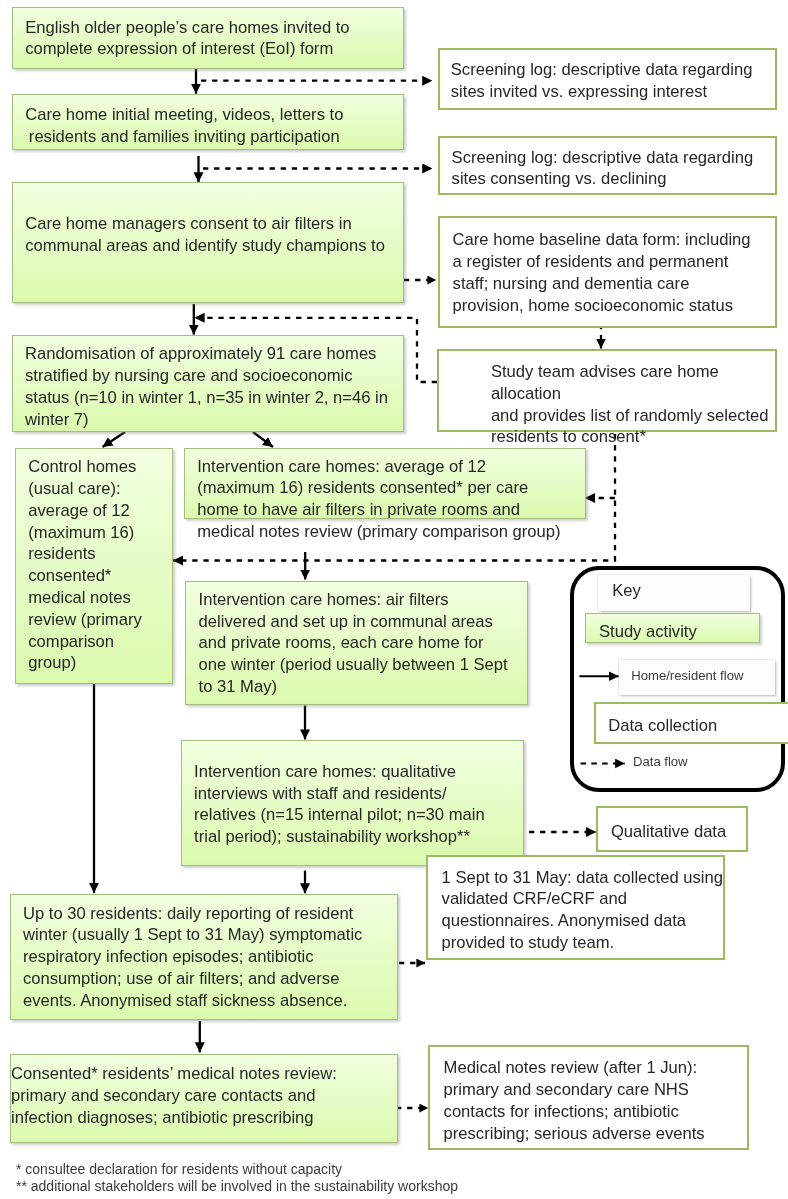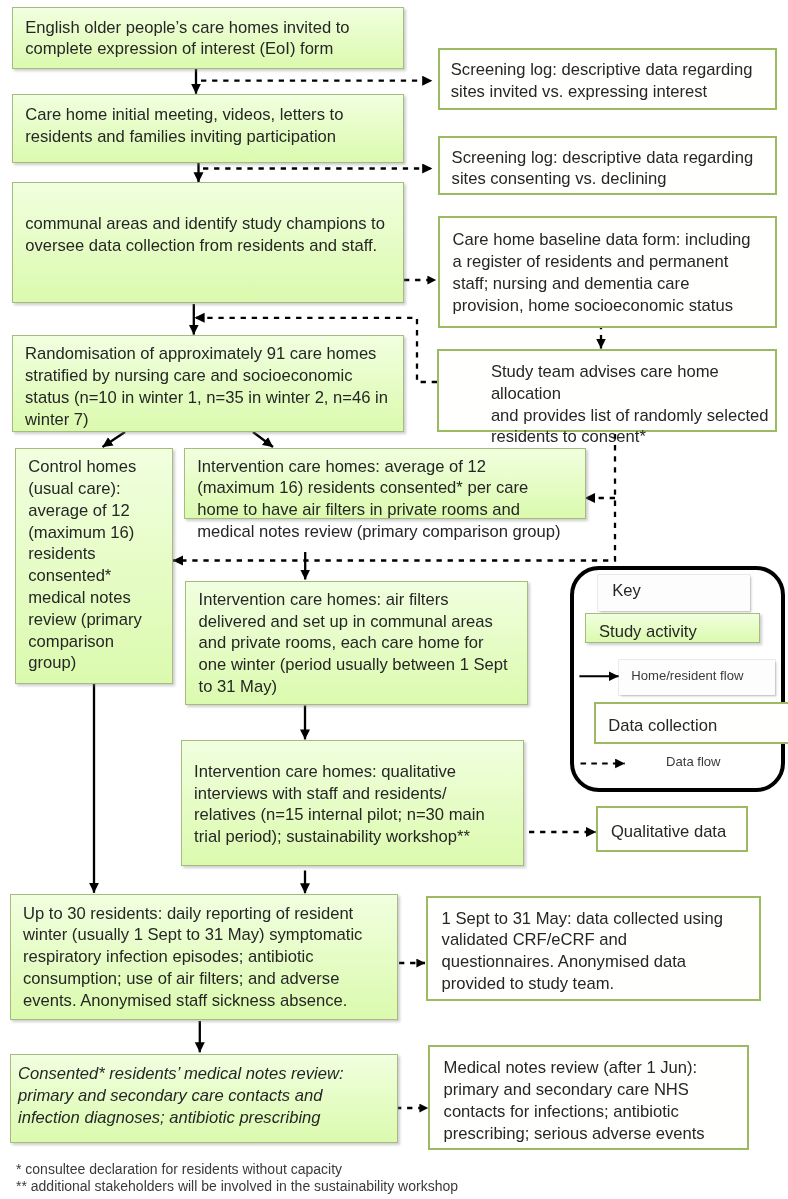--- a/index.html
+++ b/index.html
@@ -71,50 +71,50 @@
 <div class="keyplate" style="left:598.1px;top:574.5px;width:152px;height:36.6px;"></div>
 <div class="keylabel" id="keytitle" style="left:612.2px;top:579.6px;">Key</div>
 <div class="box activity" id="keyact" style="left:584.6px;top:613px;width:175px;height:30px;">
   <div class="inner" style="left:13.4px;top:7px;">Study activity</div>
 </div>
 <div class="keyplate" style="left:618.6px;top:660px;width:156.8px;height:35.3px;"></div>
 <div class="keysmall" id="keyhome" style="left:631.3px;top:666.5px;">Home/resident flow</div>
 <div class="box datacoll" id="keydata" style="left:593.6px;top:701.9px;width:201px;height:42.1px;">
   <div class="inner" style="left:12.7px;top:10.9px;">Data collection</div>
 </div>
-<div class="keysmall" id="keydflow" style="left:666px;top:753px;text-align:right;">Data flow</div>
+<div class="keysmall" id="keydflow" style="left:633px;top:753px;text-align:right;">Data flow</div>
 
 <svg class="lines" viewBox="0 0 788 1199">
   <g stroke="#000" fill="none" stroke-width="2">
     <path d="M579.4,676.2 L618.6,676.2" marker-end="url(#ahk)"></path>
   </g>
   <g stroke="#000" fill="none" stroke-width="2" stroke-dasharray="5.6,5.2">
     <path d="M580.5,763.4 L624.7,763.4" marker-end="url(#ahk)"></path>
   </g>
 </svg>
 
 <div class="note" style="left:16px;top:1159.5px;">* consultee declaration for residents without capacity</div>
 <div class="note" style="left:16px;top:1177.3px;">** additional stakeholders will be involved in the sustainability workshop</div>
 
 <div class="box activity" style="left: 12px; top: 7px; width: 392px; height: 62px;">
       <div class="inner" style="left: 12.2px; top: 8.7px;">
         <div>English older people’s care homes invited to</div>
         <div>complete expression of interest (EoI) form</div>
       </div>
     </div>
-    <div class="box activity" style="left: 12px; top: 94px; width: 392px; height: 69px;">
+    <div class="box activity" style="left: 12px; top: 94px; width: 392px; height: 56px; text-align: center;">
       <div class="inner" style="left: 12.2px; top: 9.3px;">
         <div>Care home initial meeting, videos, letters to</div>
         <div>residents and families inviting participation</div>
       </div>
     </div>
     <div class="box activity" style="left: 12px; top: 182px; width: 392px; height: 121px;">
       <div class="inner" style="left: 12.2px; top: 30.4px;">
+        <div>Care home managers consent to air filters in</div>
         <div>communal areas and identify study champions to</div>
-        <div>oversee data collection from residents and staff.</div>
       </div>
     </div>
     <div class="box activity" style="left: 12px; top: 335px; width: 392px; height: 97px;">
       <div class="inner" style="left: 12px; top: 7.2px;">
         <div>Randomisation of approximately 91 care homes</div>
         <div>stratified by nursing care and socioeconomic</div>
         <div>status (n=10 in winter 1, n=35 in winter 2, n=46 in</div>
         <div>winter 7)</div>
       </div>
     </div>
@@ -160,21 +160,21 @@
     <div class="box activity" style="left: 10px; top: 894px; width: 388px; height: 126px;">
       <div class="inner" style="left: 12px; top: 7.5px;">
         <div>Up to 30 residents: daily reporting of resident</div>
         <div>winter (usually 1 Sept to 31 May) symptomatic</div>
         <div>respiratory infection episodes; antibiotic</div>
         <div>consumption; use of air filters; and adverse</div>
         <div>events. Anonymised staff sickness absence.</div>
       </div>
     </div>
     <div class="box activity" style="left: 10px; top: 1054px; width: 388px; height: 89px;">
-      <div class="inner" style="left: 7px; top: 8.2px; font-style: italic;">
+      <div class="inner" style="left: 0; top: 8.2px;">
         <div>Consented* residents’ medical notes review:</div>
         <div>primary and secondary care contacts and</div>
         <div>infection diagnoses; antibiotic prescribing</div>
       </div>
     </div>
     <div class="box datacoll" style="left: 438px; top: 48px; width: 339px; height: 62px;">
       <div class="inner" style="left: 10.8px; top: 9px;">
         <div>Screening log: descriptive data regarding</div>
         <div>sites invited vs. expressing interest</div>
       </div>
@@ -198,21 +198,21 @@
         <div>Study team advises care home allocation</div>
         <div>and provides list of randomly selected</div>
         <div>residents to consent*</div>
       </div>
     </div>
     <div class="box datacoll" style="left: 596px; top: 806px; width: 152px; height: 46px;">
       <div class="inner" style="left: 12.9px; top: 13px;">
         <div>Qualitative data</div>
       </div>
     </div>
-    <div class="box datacoll" style="left: 426px; top: 896px; width: 335px; height: 105px;">
+    <div class="box datacoll" style="left: 426px; top: 855px; width: 299px; height: 105px;">
       <div class="inner" style="left: 13.6px; top: 9.5px;">
         <div>1 Sept to 31 May: data collected using</div>
         <div>validated CRF/eCRF and</div>
         <div>questionnaires. Anonymised data</div>
         <div>provided to study team.</div>
       </div>
     </div>
     <div class="box datacoll" style="left: 428px; top: 1045px; width: 321px; height: 105px;">
       <div class="inner" style="left: 13.6px; top: 10.2px;">
         <div>Medical notes review (after 1 Jun):</div>

